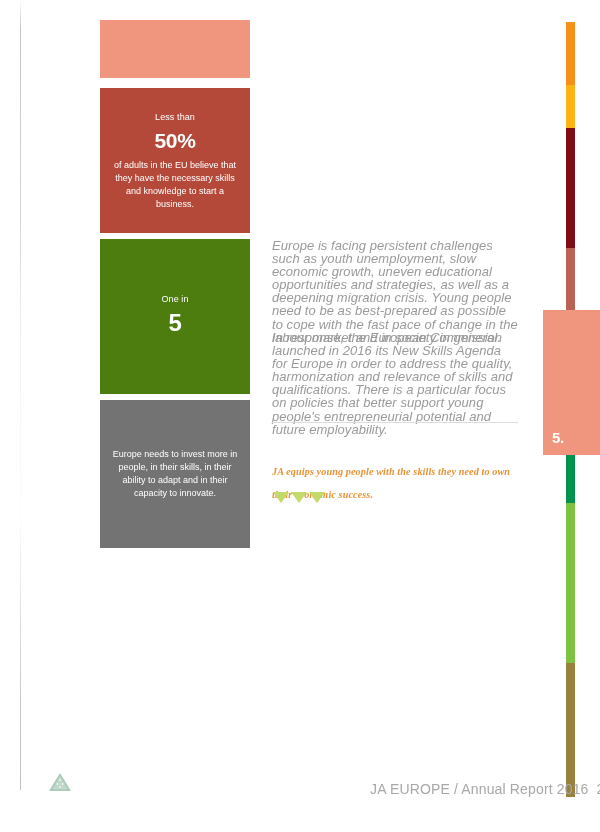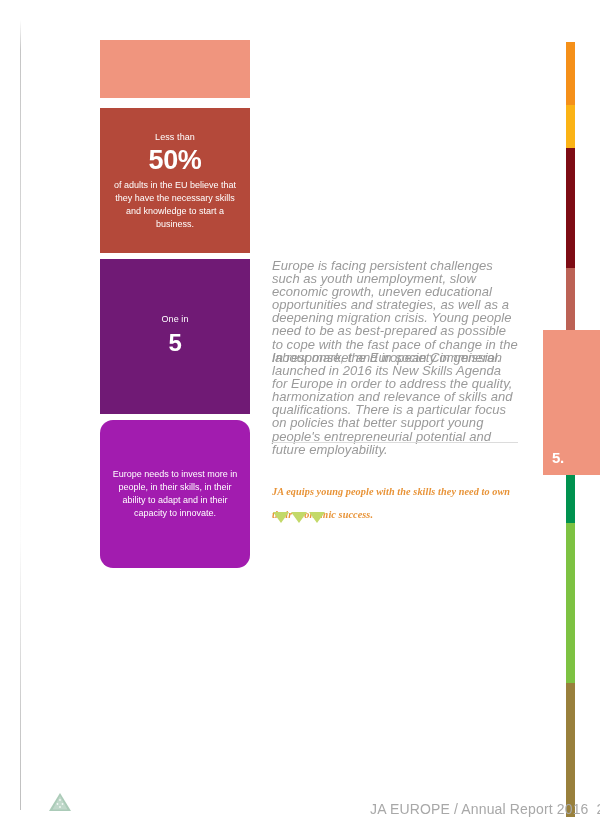--- a/index.html
+++ b/index.html
@@ -9,21 +9,20 @@
   }
   body {
     font-family: "Liberation Sans", sans-serif;
   }
   #page {
     position: relative;
     width: 600px;
     height: 797px;
     background: #ffffff;
     overflow: hidden;
-    margin-top: 20px;
   }
 
   
   .binding-line {
     position: absolute;
     left: 20px;
     top: 0;
     width: 1px;
     height: 790px;
     background: linear-gradient(to bottom,
@@ -46,30 +45,30 @@
     color: #ffffff;
     text-align: center;
     padding: 10px 12px;
     display: flex;
     flex-direction: column;
     justify-content: center;
     align-items: center;
   }
   .box-salmon  { top: 20px;  height: 58px;  background: #F0957E; }
   .box-brick   { top: 88px;  height: 145px; background: #B4493A; }
-  .box-maroon  { top: 239px; height: 155px; background: #701a75; }
-  .box-maroon2 { top: 400px; height: 148px; background: #a21caf; border-radius: 13px; }
+  .box-maroon  { top: 239px; height: 155px; background: #4d7c0f; }
+  .box-maroon2 { top: 400px; height: 148px; background: #737373; }
 
   .stat-small {
     font-size: 9px;
     line-height: 13px;
     letter-spacing: 0.1px;
   }
   .stat-big {
-    font-size: 27px;
+    font-size: 21px;
     font-weight: bold;
     line-height: 31px;
     margin: 1px 0 3px 0;
     letter-spacing: -0.4px;
   }
   .stat-big.small-num { font-size: 24px; }
   .stat-body {
     font-size: 9px;
     line-height: 13px;
     text-align: center;

